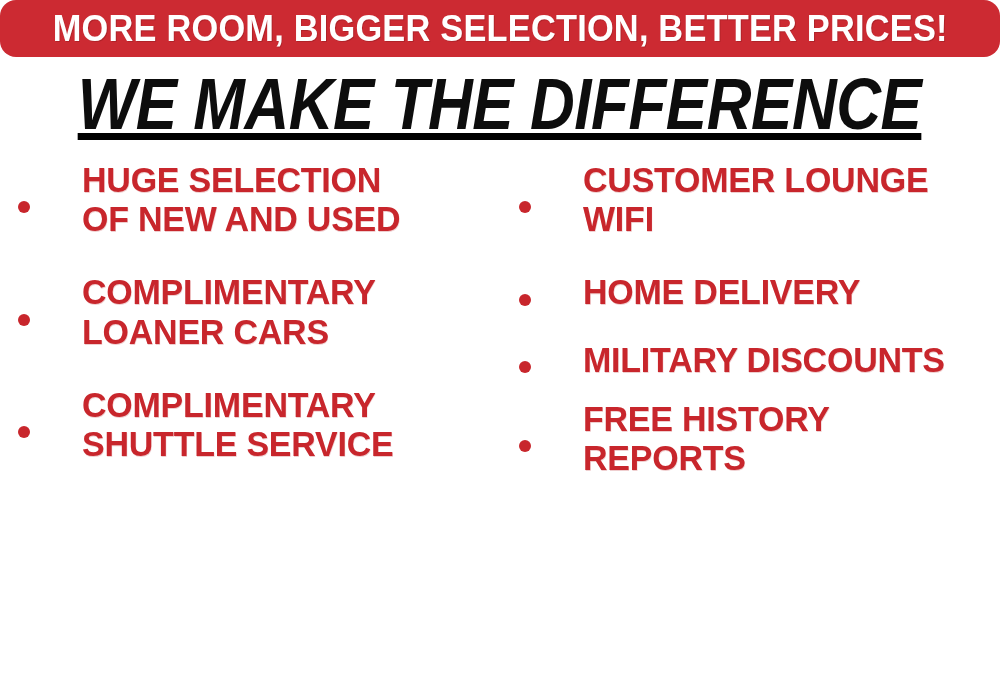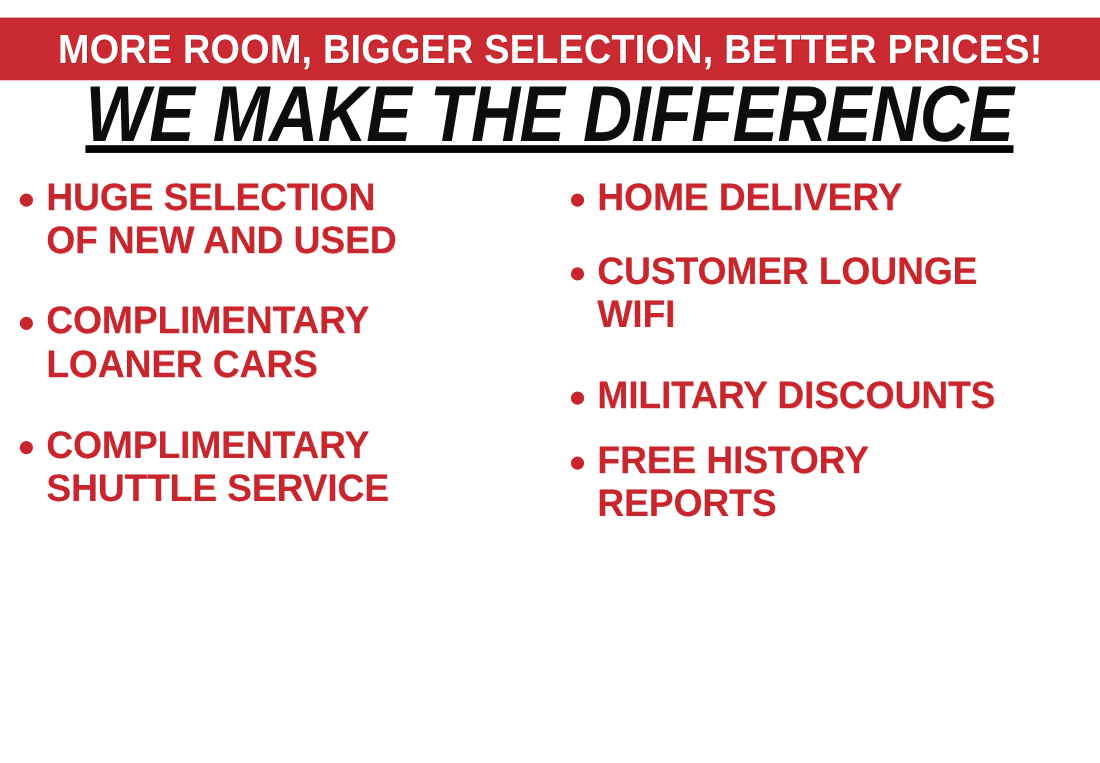--- a/index.html
+++ b/index.html
@@ -13,27 +13,28 @@
     height: 694px;
     background: #ffffff;
     overflow: hidden;
     font-family: "Liberation Sans", sans-serif;
   }
 
   
   .banner {
     position: absolute;
     left: 0;
-    top: 16px;
+    top: 0;
     width: 1000px;
     height: 57px;
     background: #cc2a32;
     display: flex;
     align-items: center;
     justify-content: center;
+    border-radius: 16px;
   }
   .banner-text {
     color: #ffffff;
     font-family: "Liberation Sans", sans-serif;
     font-weight: bold;
     font-size: 37px;
     line-height: 1;
     letter-spacing: 0.2px;
     transform: scaleX(0.93);
     transform-origin: center center;
@@ -80,22 +81,23 @@
     position: relative;
     height: 534px;
     box-sizing: border-box;
   }
   .col-left  { width: 505px; padding-left: 18px; }
   .col-right { width: 495px; padding-left: 14px; }
 
   .bullet-item {
     position: relative;
     display: flex;
-    align-items: flex-start;
+    align-items: center;
     margin-bottom: 24px;
+    gap: 40px;
   }
   .dot {
     flex: 0 0 auto;
     width: 12px;
     height: 12px;
     border-radius: 50%;
     background: #c8262c;
     margin-top: 16px;
     margin-right: 12px;
   }
@@ -153,29 +155,29 @@
         <span class="dot"></span>
         <span class="btext">COMPLIMENTARY
 SHUTTLE SERVICE</span>
       </div>
 
     </div>
 
     <div class="col col-right">
 
 
-      <div class="bullet-item gap-md">
-        <span class="dot"></span>
-        <span class="btext">HOME DELIVERY</span>
-      </div>
-
       <div class="bullet-item gap-lg">
         <span class="dot"></span>
         <span class="btext">CUSTOMER LOUNGE
 WIFI</span>
+      </div>
+
+      <div class="bullet-item gap-md">
+        <span class="dot"></span>
+        <span class="btext">HOME DELIVERY</span>
       </div>
 
       <div class="bullet-item gap-sm">
         <span class="dot"></span>
         <span class="btext">MILITARY DISCOUNTS</span>
       </div>
 
 
       <div class="bullet-item">
         <span class="dot"></span>

